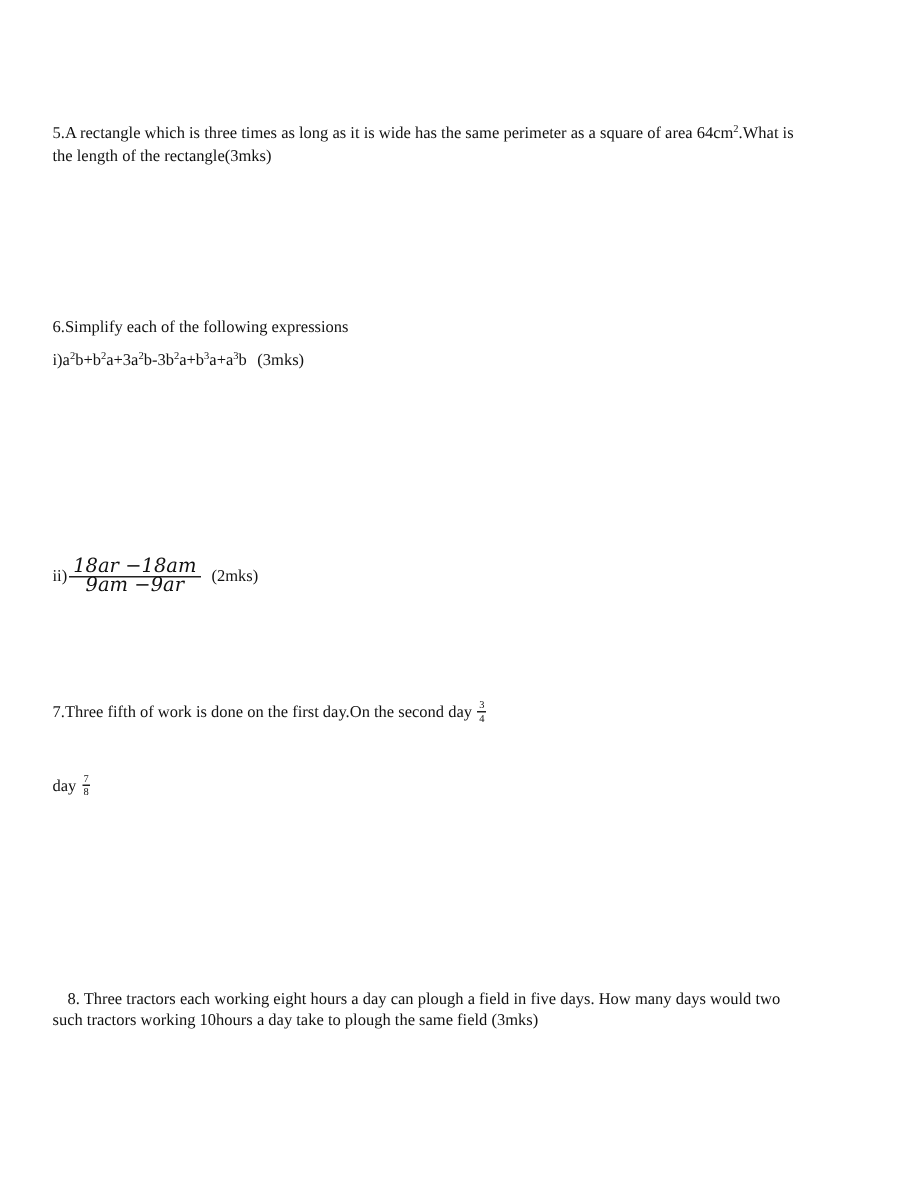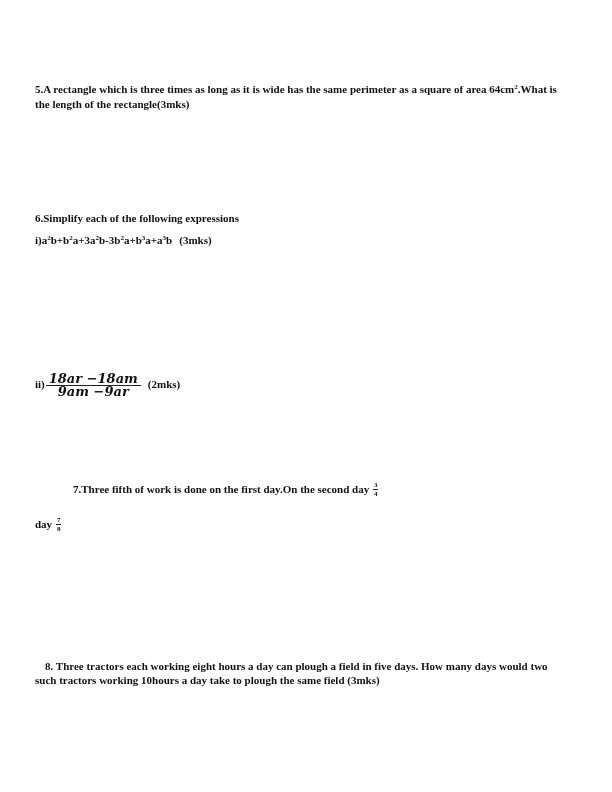--- a/index.html
+++ b/index.html
@@ -3,21 +3,21 @@
 <meta charset="utf-8">
 <style>
   html, body { margin: 0; padding: 0; background: #ffffff; }
   body {
     width: 612px; height: 792px; position: relative; overflow: hidden;
     font-family: "Liberation Serif", "DejaVu Serif", serif;
     color: #111111;
   }
   .line {
     position: absolute; left: 35px;
-    font-size: 11px; line-height: 14px; white-space: nowrap; font-weight: bold;
+    font-size: 11px; line-height: 14px; white-space: nowrap;
   }
   sup { font-size: 7px; vertical-align: 4px; line-height: 0; }
   .frac {
     display: inline-block; vertical-align: middle; text-align: center;
     font-size: 7px; line-height: 8px; margin: 0 1px; position: relative; top: -1px;
   }
   .frac .num { display: block; border-bottom: 0.8px solid #222; padding: 0 1px; }
   .frac .den { display: block; padding: 0 1px; }
   .bigfrac {
     display: inline-block; vertical-align: middle; text-align: center;
@@ -31,17 +31,17 @@
 <body>
 
 <div class="line" style="top:82px;"><span>5.A rectangle which is three times as long as it is wide has the same perimeter as a square of area 64cm</span><sup>2</sup><span>.What is</span></div>
 <div class="line" style="top:97px;">the length of the rectangle(3mks)</div>
 
 <div class="line" style="top:211px;">6.Simplify each of the following expressions</div>
 <div class="line" style="top:233px;"><span>i)a</span><sup>2</sup><span>b+b</span><sup>2</sup><span>a+3a</span><sup>2</sup><span>b-3b</span><sup>2</sup><span>a+b</span><sup>3</sup><span>a+a</span><sup>3</sup><span>b</span><span style="margin-left:7px;">(3mks)</span></div>
 
 <div class="line" style="top:373px; line-height:22px;"><span>ii)</span><span class="bigfrac"><span class="num">18ar −18am</span><span class="den">9am −9ar</span></span><span style="margin-left:3px;">(2mks)</span></div>
 
-<div class="line" style="top:480px; line-height:18px;margin-left:38px;"><span>7.Three fifth of work is done on the first day.On the second day</span> <span class="frac"><span class="num">3</span><span class="den">4</span></span> </div>
+<div class="line" style="top:466px; line-height:18px;"><span>7.Three fifth of work is done on the first day.On the second day</span> <span class="frac"><span class="num">3</span><span class="den">4</span></span> </div>
 <div class="line" style="top:515px; line-height:18px;"><span>day</span> <span class="frac"><span class="num">7</span><span class="den">8</span></span> </div>
 
 <div class="line" style="top:659px;margin-left:10px;">8. Three tractors each working eight hours a day can plough a field in five days. How many days would two</div>
 <div class="line" style="top:673px;">such tractors working 10hours a day take to plough the same field (3mks)</div>
 
 </body></html>

